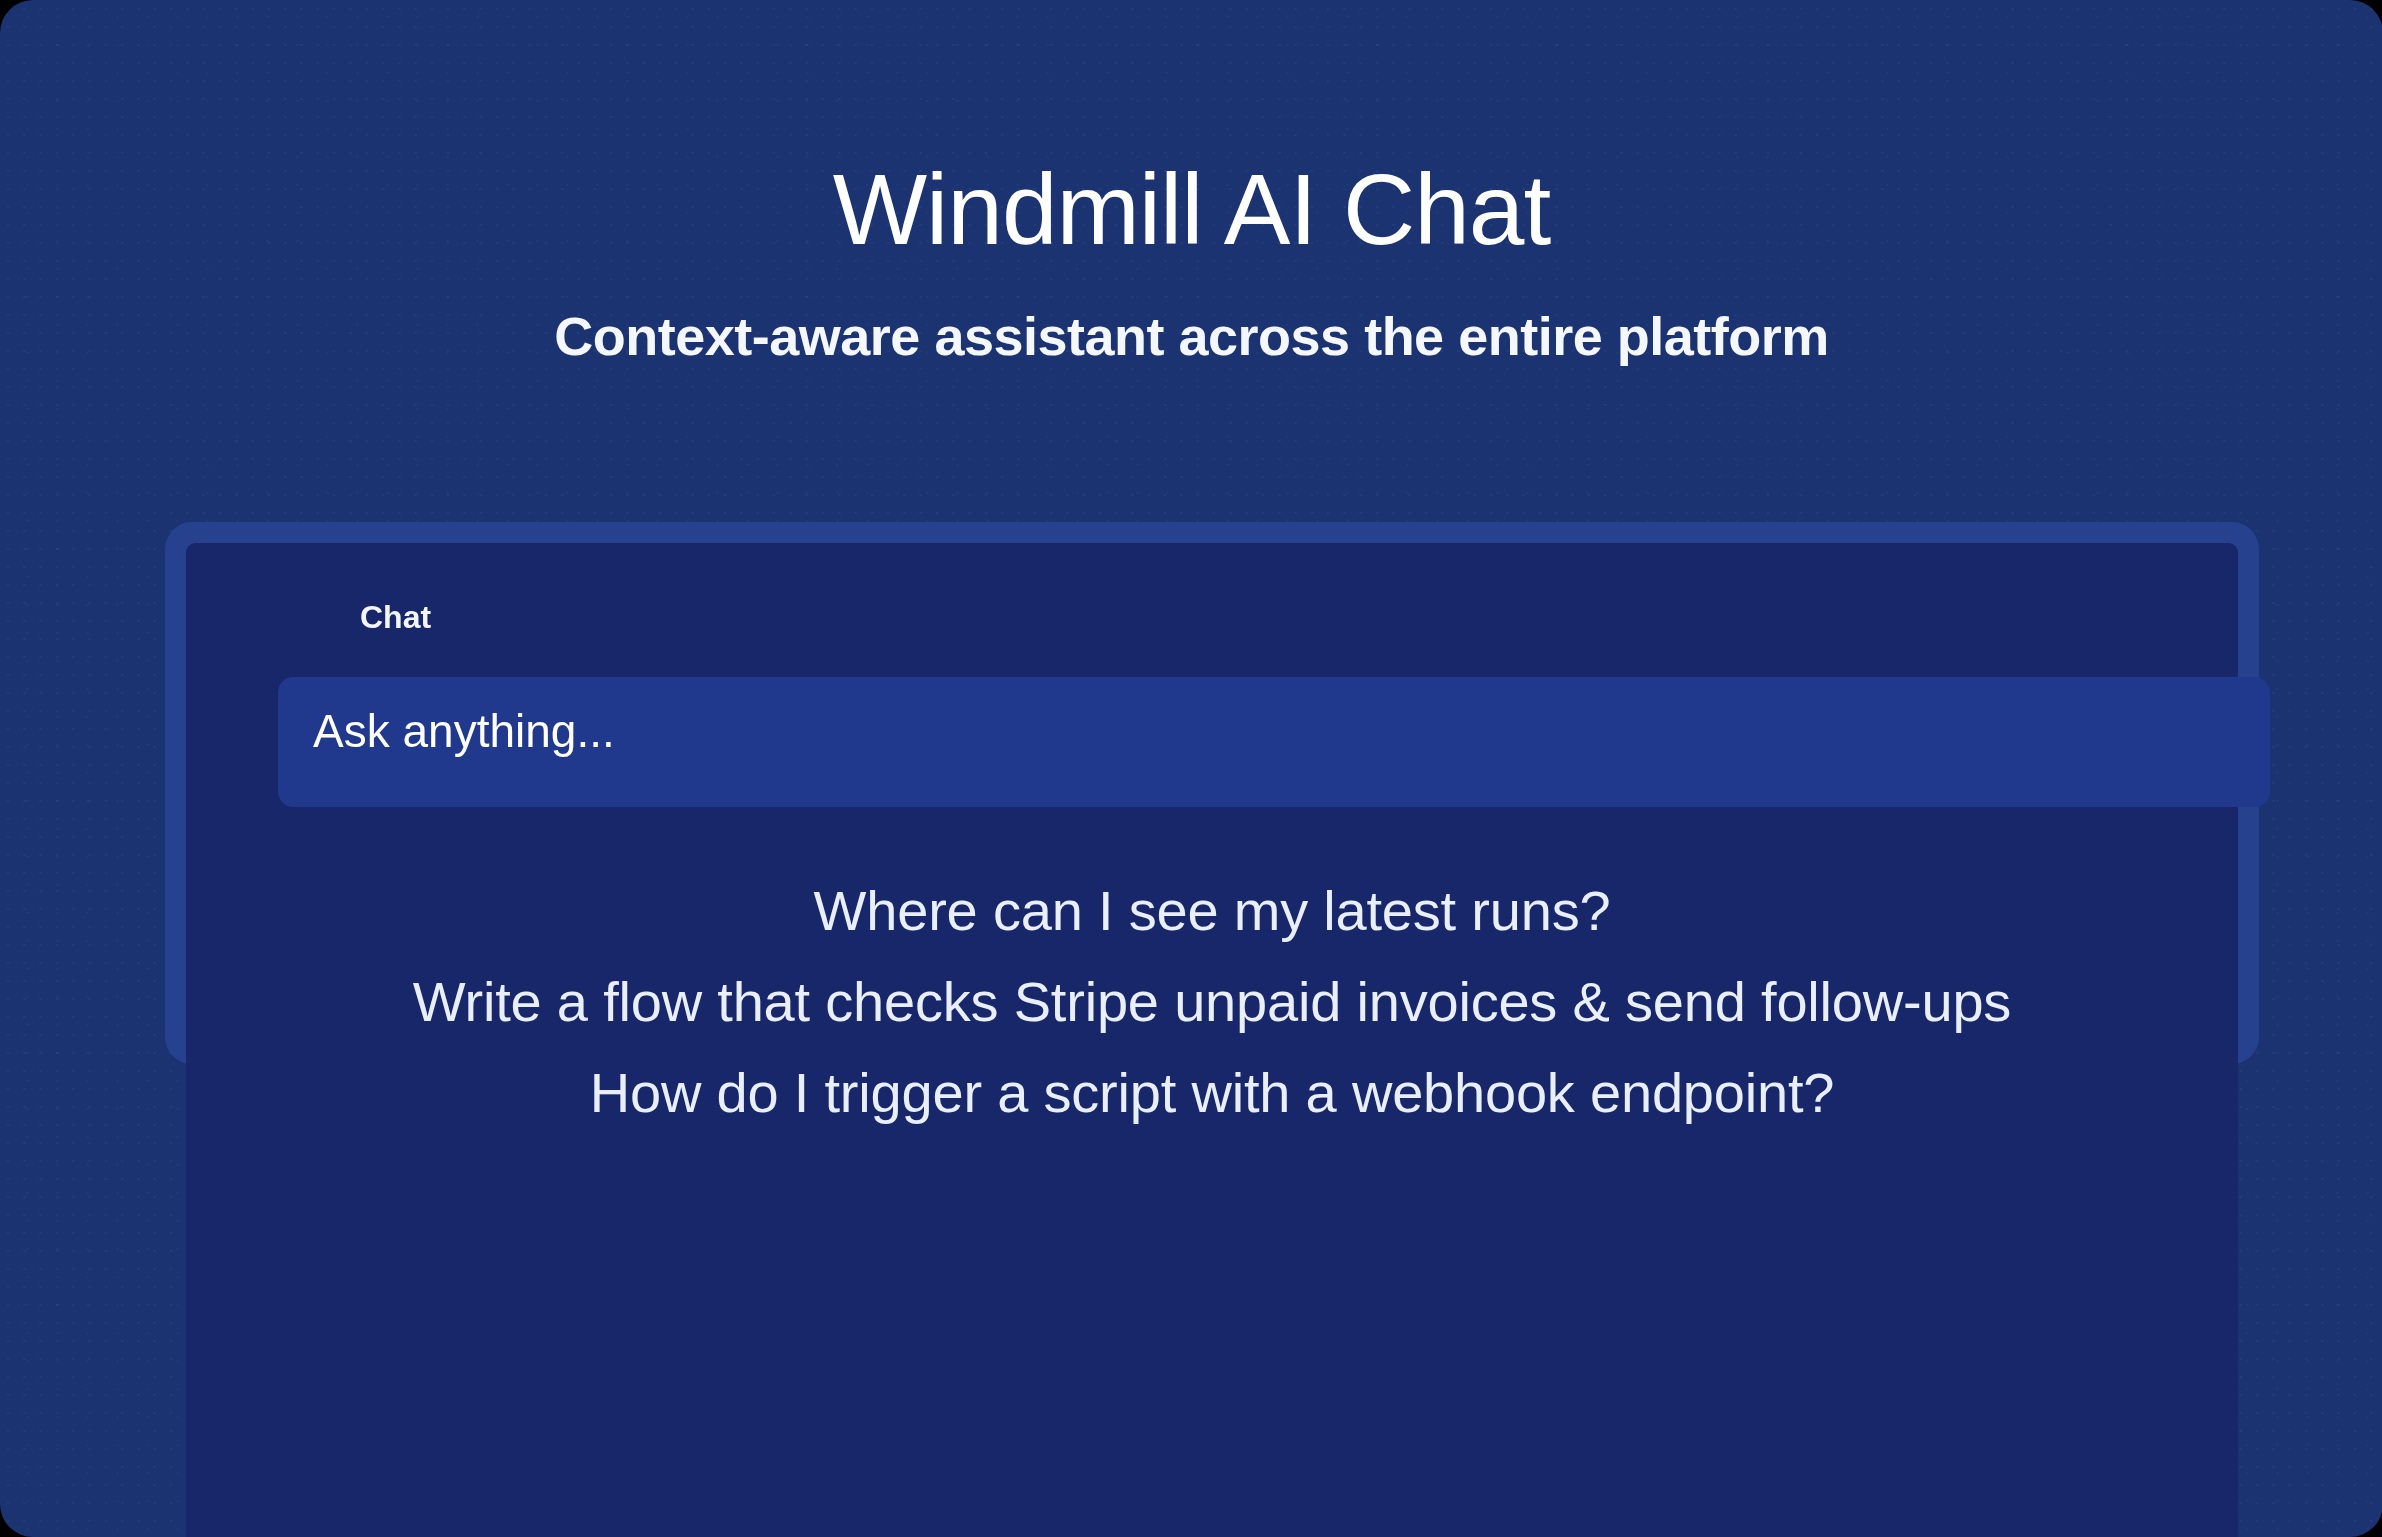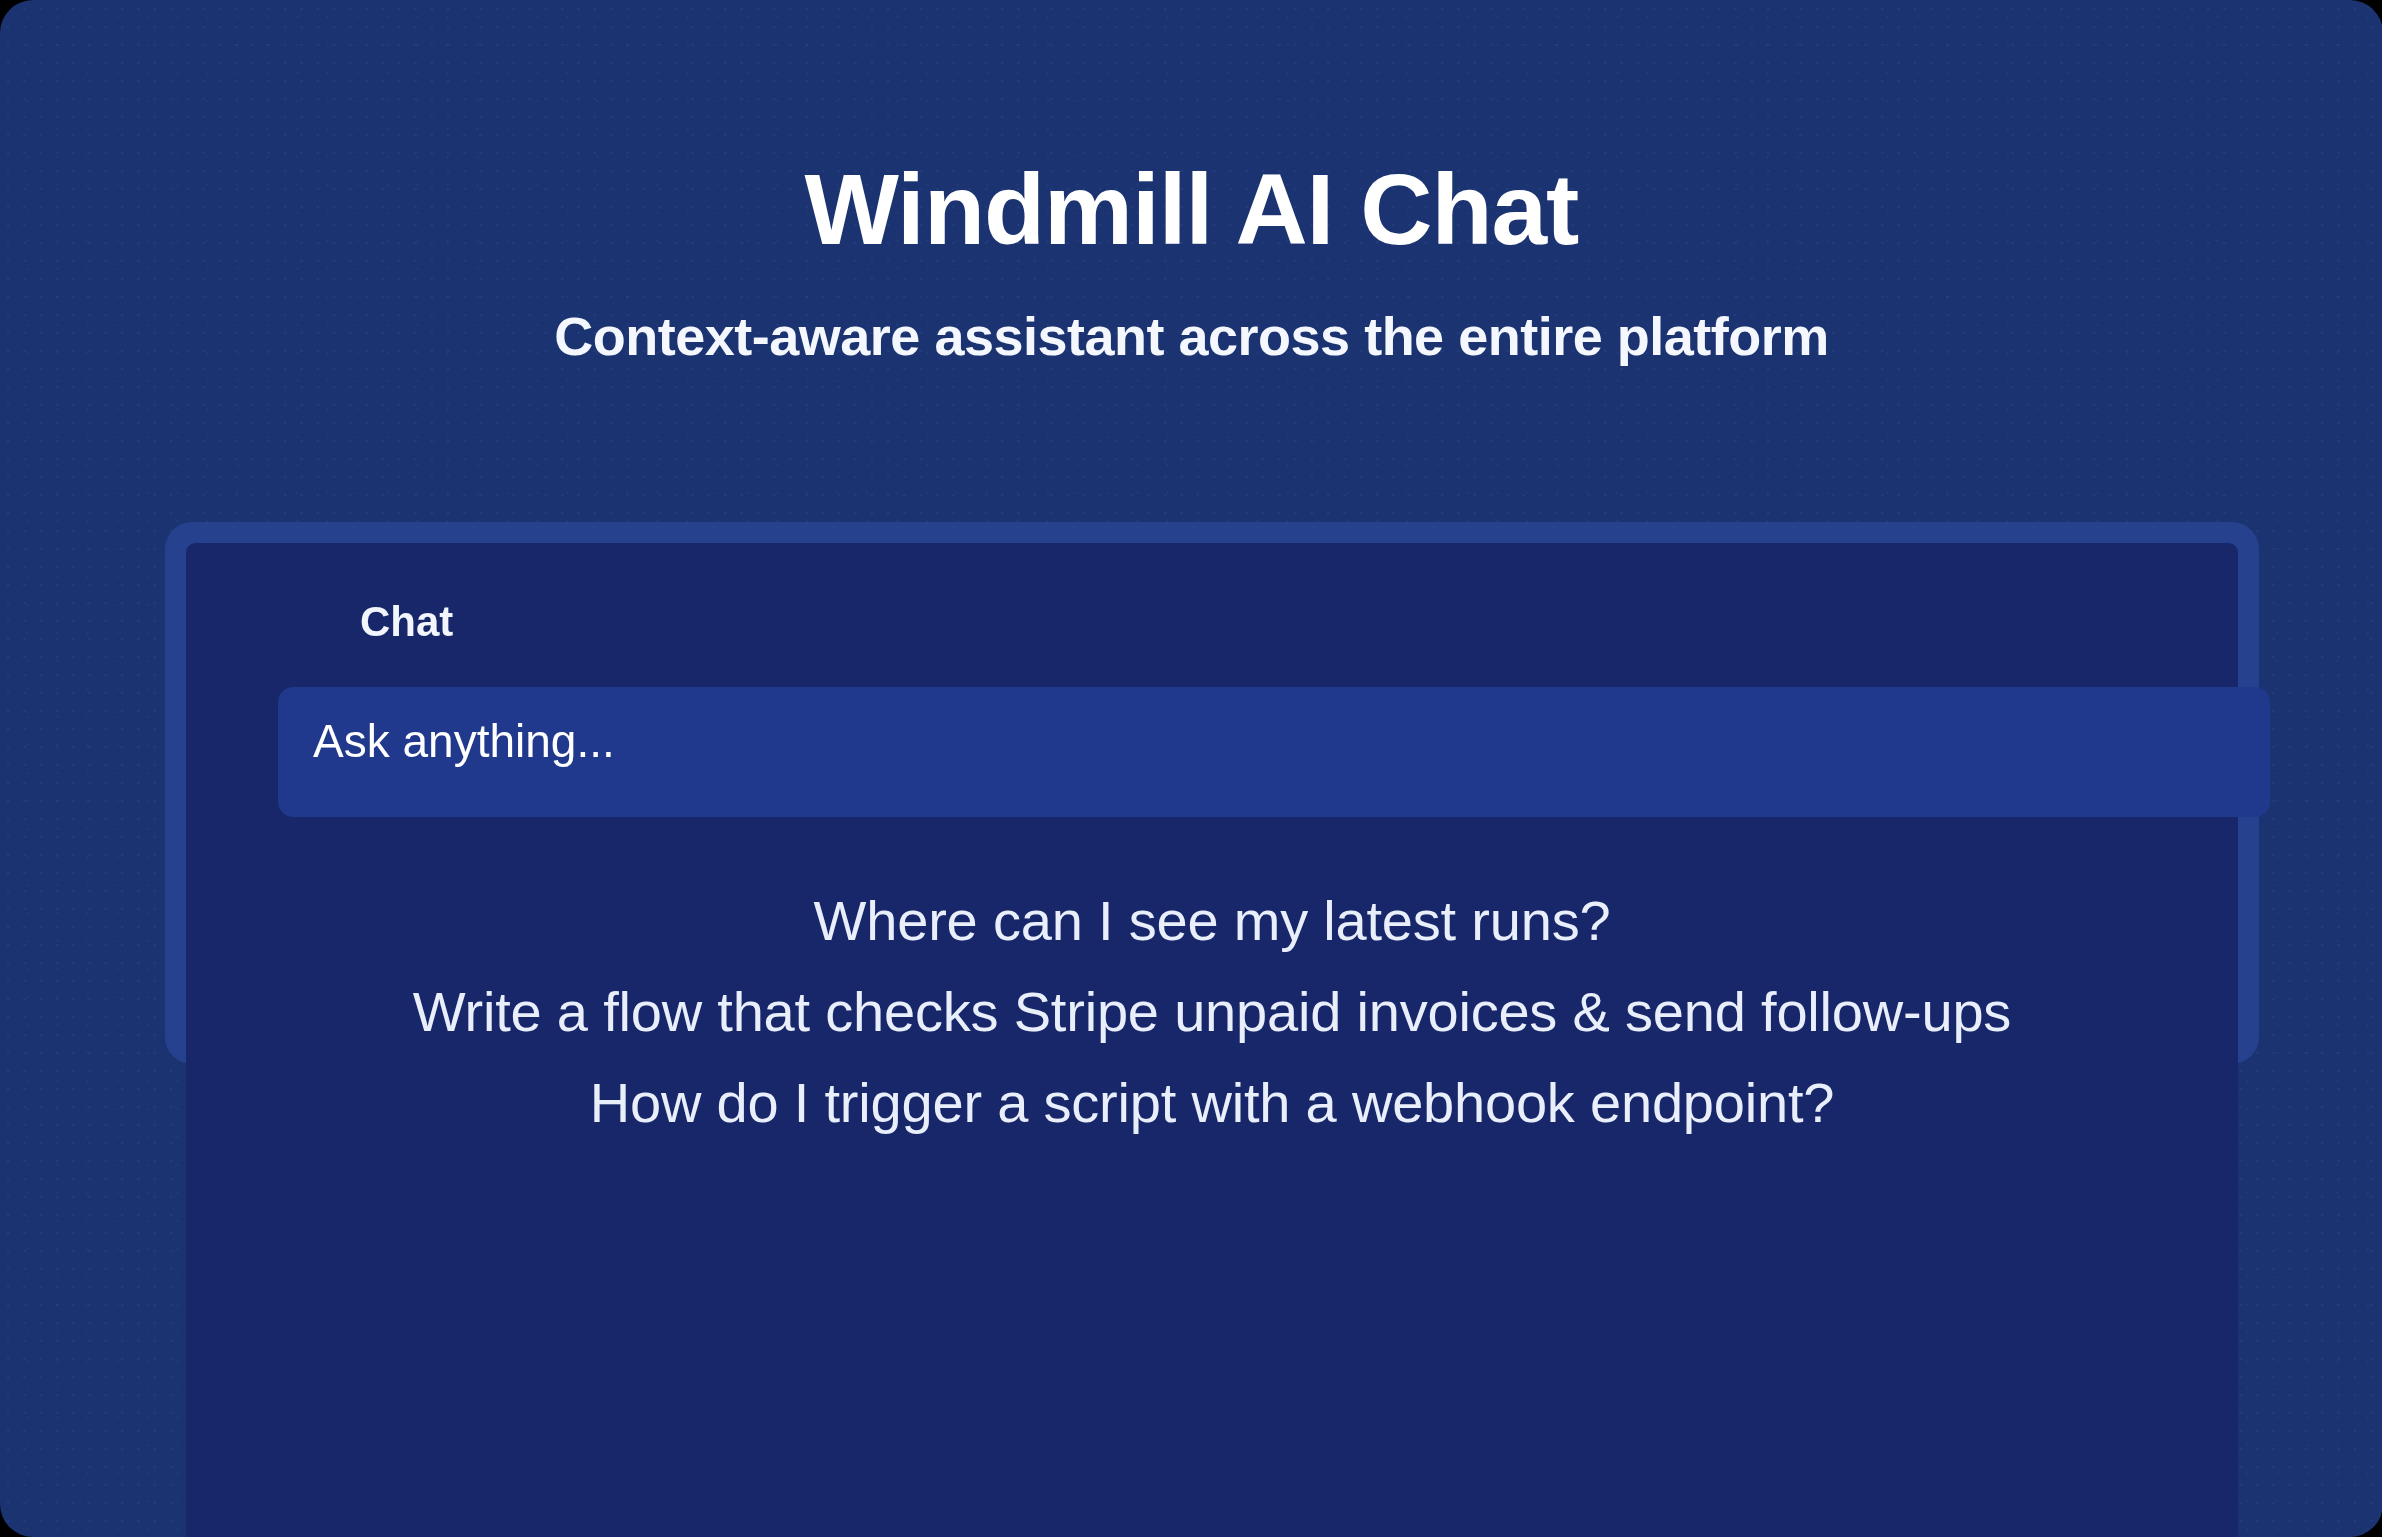--- a/index.html
+++ b/index.html
@@ -43,21 +43,21 @@
   .hero {
     position: relative;
     z-index: 2;
     text-align: center;
     padding-top: 159px;
   }
   .hero-title {
     margin: 0;
     font-size: 100px;
     line-height: 1.0;
-    font-weight: 700;
+    font-weight: 400;
     color: #ffffff;
     letter-spacing: -1px;
   }
   .hero-subtitle {
     margin: 0;
     padding-top: 50px;
     font-size: 54px;
     line-height: 1.0;
     font-weight: 700;
     color: #f4f7fd;
@@ -80,21 +80,21 @@
   .chat-panel {
     width: 100%;
     height: 1057px;       
     background-color: #17276a;
     border-radius: 9.6px;
     box-sizing: border-box;
     padding: 58px 92px 0 92px;
   }
 
   .chat-label {
-    font-size: 42px;
+    font-size: 32px;
     font-weight: 700;
     color: #f2f5fc;
     line-height: 1;
     margin: 0 0 44px 82px;
   }
 
   
   .chat-input {
     display: block;
     width: 1992px;

